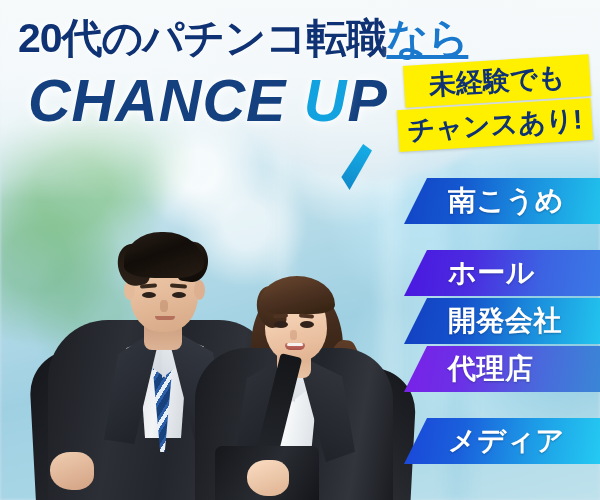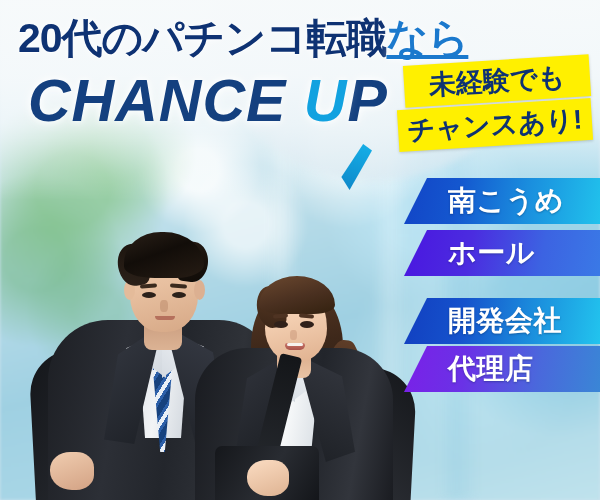--- a/index.html
+++ b/index.html
@@ -182,21 +182,21 @@
   
   .cats{position:absolute;left:404px;top:178px;width:196px;height:308px;}
   .cat{position:absolute;left:0;width:196px;height:46px;
     display:flex;align-items:center;
     clip-path:polygon(23px 0,100% 0,100% 100%,0 100%);
     box-shadow:0 2px 4px rgba(0,0,0,.22);}
   .cat span{color:#ffffff;font-size:28px;font-weight:bold;letter-spacing:0.5px;
     margin-left:44px;white-space:nowrap;
     text-shadow:0 1px 2px rgba(0,30,70,.35);}
   .cat.c0{top:0;   background:linear-gradient(100deg,#1244c6 0%,#1457cf 28%,#1a8ede 62%,#21c2ec 100%);}
-  .cat.c1{top:52px;background:linear-gradient(100deg,#4a16e0 0%,#4b2ce0 34%,#3c63e2 70%,#3a79e6 100%);text-align:right;}
+  .cat.c1{top:72px;background:linear-gradient(100deg,#4a16e0 0%,#4b2ce0 34%,#3c63e2 70%,#3a79e6 100%);text-align:right;}
   .cat.c2{top:120px;background:linear-gradient(100deg,#123fc0 0%,#1552cc 30%,#1b8cdc 64%,#22c4ee 100%);}
   .cat.c3{top:168px;background:linear-gradient(100deg,#7a20e8 0%,#6a32e6 32%,#4a68dc 68%,#3a86d6 100%);text-align:center;}
   .cat.c4{top:240px;background:linear-gradient(100deg,#1a46d8 0%,#1a60dc 30%,#1d9ae6 64%,#24caf2 100%);}
 
   
   .credit{position:absolute;left:0;top:452px;width:458px;height:27px;
     background:linear-gradient(90deg,rgba(10,10,12,.80) 0%,rgba(12,12,14,.78) 78%,rgba(14,14,16,0) 100%);
     display:flex;align-items:center;}
   .credit span{color:#f2f2f2;font-size:15px;margin-left:48px;white-space:nowrap;letter-spacing:.3px;}
 </style>
@@ -291,16 +291,19 @@
     </div>
     <div class="cat c1">
       <span>ホール</span>
     </div>
     <div class="cat c2">
       <span>開発会社</span>
     </div>
     <div class="cat c3">
       <span>代理店</span>
     </div>
+    <div class="cat c4">
+      <span>メディア</span>
+    </div>
   </div>
 
 
 </div>
 
 </body></html>

